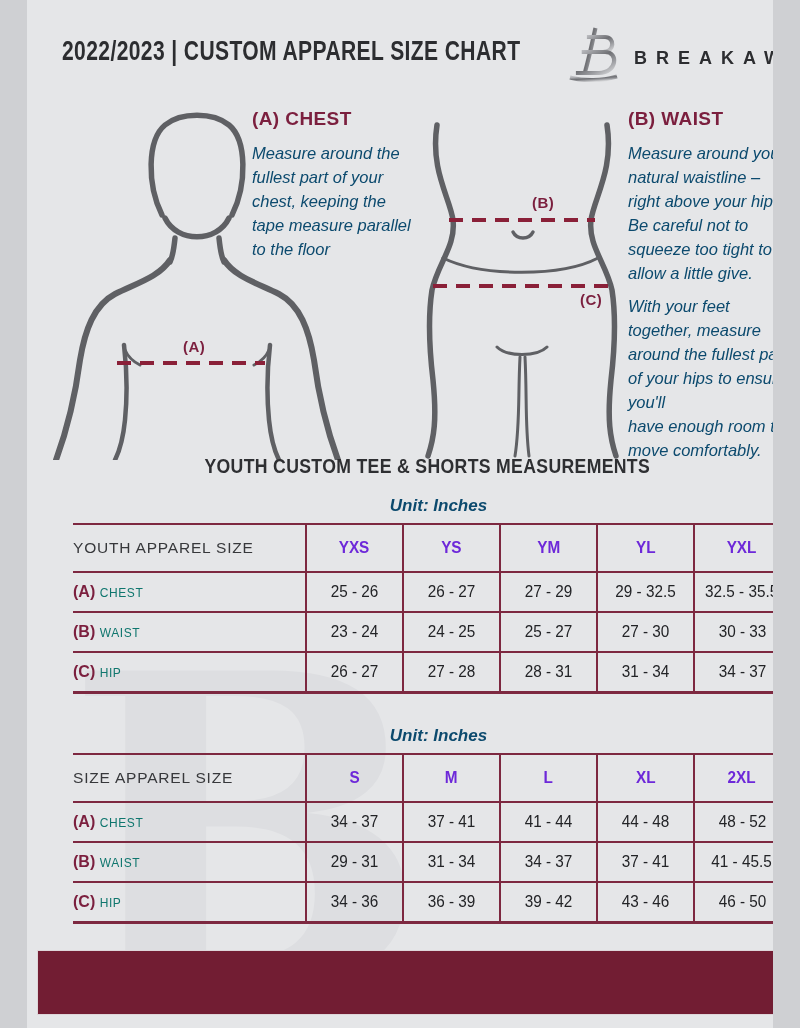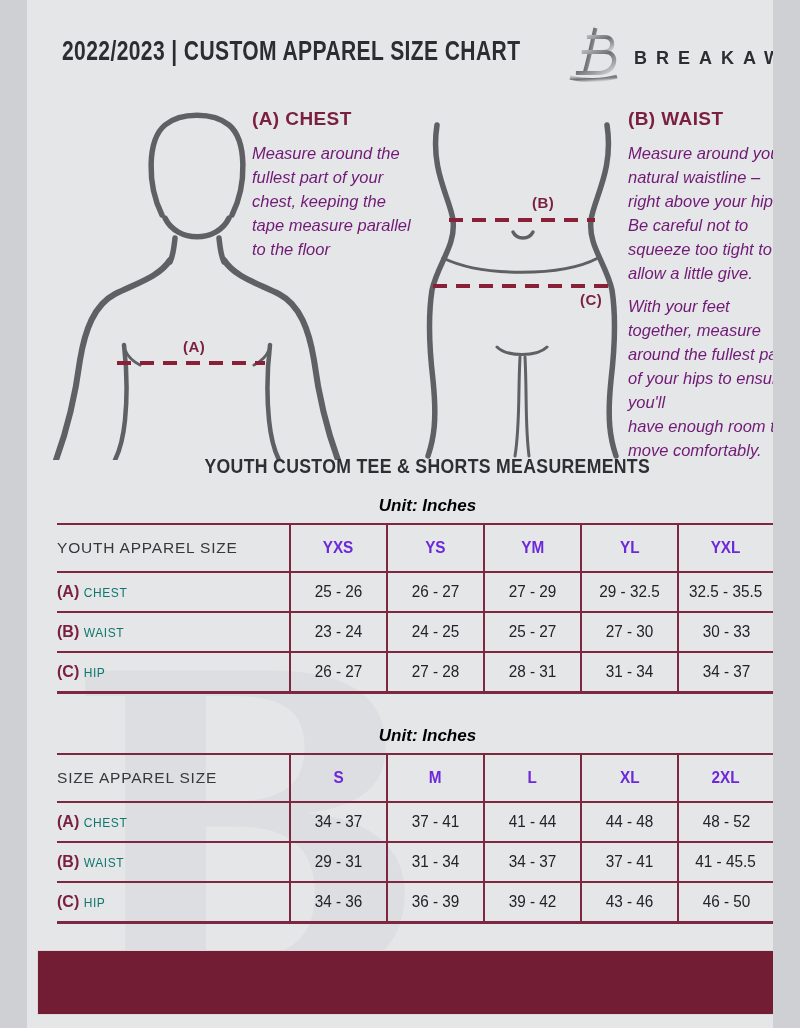--- a/index.html
+++ b/index.html
@@ -17,29 +17,29 @@
 
   
   .main-title{position:absolute;left:35px;top:36px;font-size:27px;font-weight:bold;color:var(--text_dark);white-space:nowrap;}
   .condL{display:inline-block;transform:scaleX(.78);transform-origin:left center;letter-spacing:.5px;}
   .brand-wrap{position:absolute;left:541px;top:24px;display:flex;align-items:center;}
   .brand-text{font-size:18px;font-weight:bold;color:var(--text_dark);letter-spacing:9px;margin-left:12px;margin-top:6px;}
 
   
   .fig{position:absolute;}
   .guide-head{font-size:19px;font-weight:bold;color:var(--accent);letter-spacing:.4px;}
-  .guide-body{font-size:16.5px;font-style:italic;color:#701a75;line-height:1.45;white-space:pre-line;margin-top:12px;}
+  .guide-body{font-size:16.5px;font-style:italic;color:#0c4a6e;line-height:1.45;white-space:pre-line;margin-top:12px;}
   .sec{position:absolute;}
   .marker{position:absolute;font-size:15px;font-weight:bold;color:var(--accent);letter-spacing:.5px;}
 
   
   .tbl-title{position:absolute;left:42px;width:717px;text-align:center;font-size:21px;font-weight:bold;color:#2e2f32;white-space:nowrap;}
   .condC{display:inline-block;transform:scaleX(.84);transform-origin:center;letter-spacing:.4px;}
-  .tbl-sub{position:absolute;left:42px;width:717px;text-align:center;font-size:17px;font-weight:bold;font-style:italic;color:#000000;}
-  table.size{position:absolute;left:30px;border-collapse:collapse;table-layout:fixed;width:717px;background:transparent;z-index:1;}
+  .tbl-sub{position:absolute;left:53px;width:717px;text-align:center;font-size:17px;font-weight:bold;font-style:italic;color:#0c4a6e;}
+  table.size{position:absolute;left:46px;border-collapse:collapse;table-layout:fixed;width:717px;background:transparent;z-index:1;}
   table.size th,table.size td{padding:0;margin:0;}
   table.size th{height:46px;vertical-align:middle;}
   table.size td{height:38px;vertical-align:middle;}
   .b-top{border-top:2px solid var(--table_border);}
   .b-bot{border-bottom:2px solid var(--table_border);}
   .b-bot3{border-bottom:3px solid var(--table_border);}
   .b-left{border-left:2px solid var(--table_border);}
   .b-right{border-right:2px solid var(--table_border);}
   .lbl-col{text-align:left;padding-left:15px;}
   .hdr-first{font-size:15.5px;font-weight:normal;color:#37383b;letter-spacing:.8px;}

